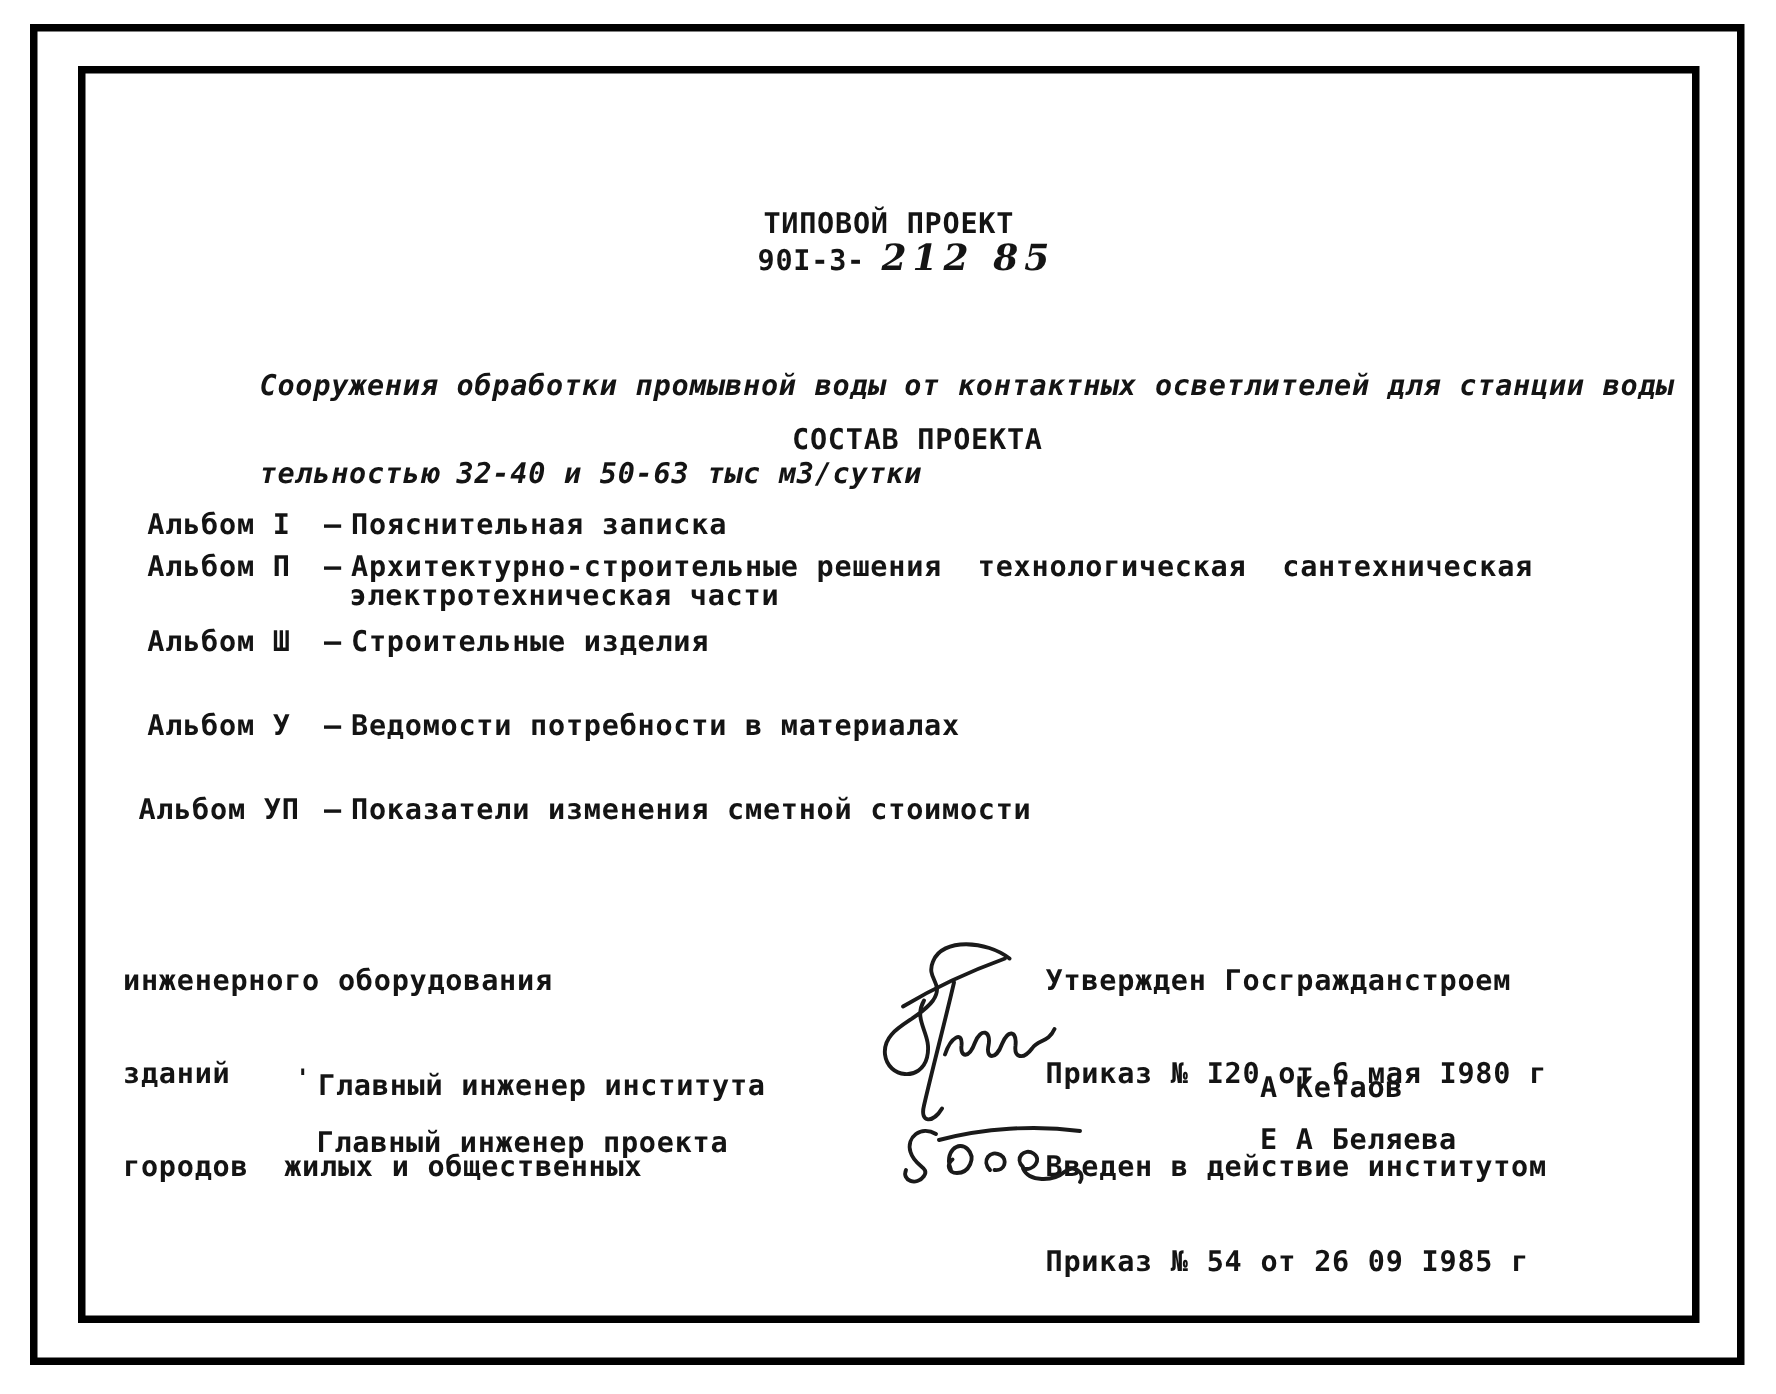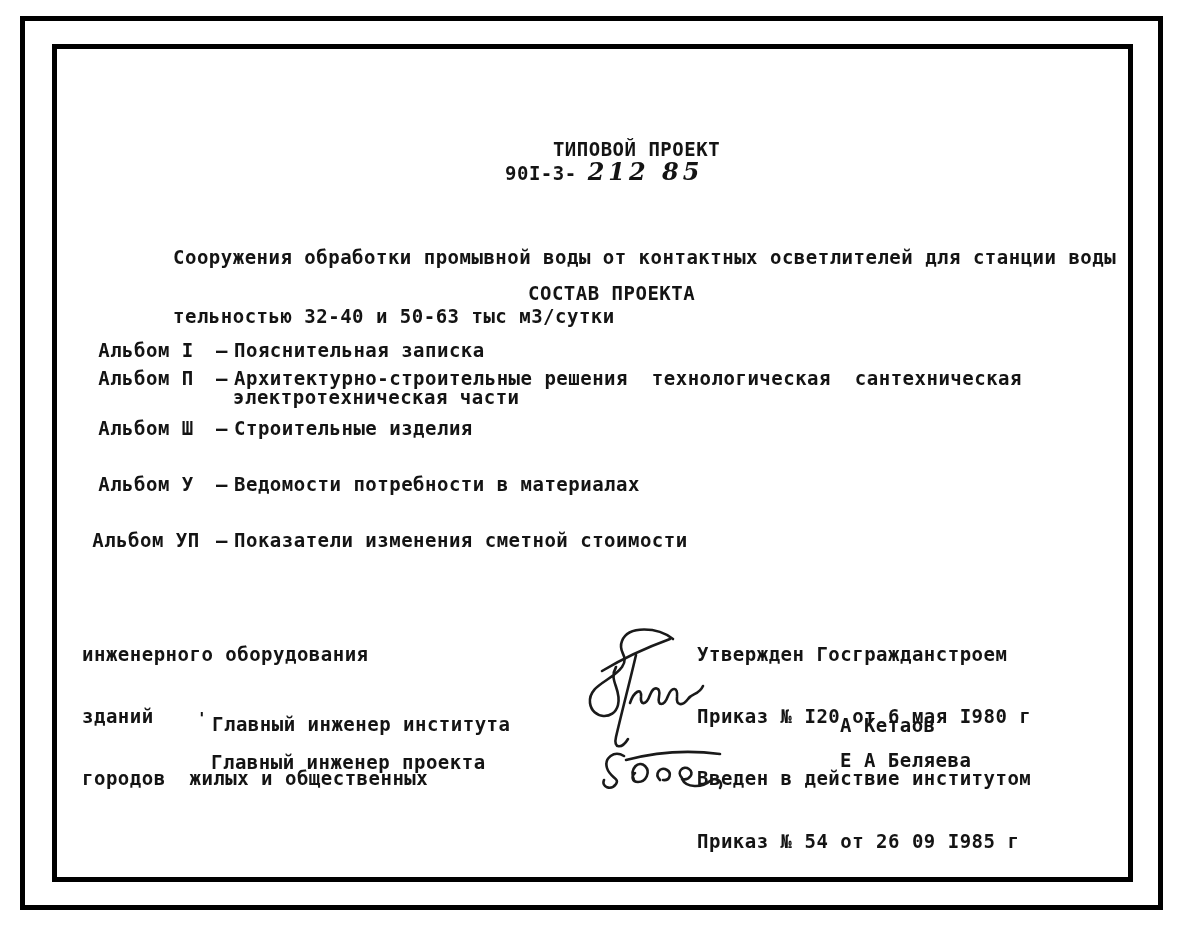--- a/index.html
+++ b/index.html
@@ -9,29 +9,29 @@
     background:#ffffff;
     font-family:"DejaVu Sans Mono","Liberation Mono",monospace;
     font-weight:bold;
     color:#141414;
     overflow:hidden;
   }
   .frame{position:absolute;border:5px solid #000;box-sizing:border-box;}
   .frame-outer{left:20px;top:16px;width:1143px;height:894px;}
   .frame-inner{left:52px;top:44px;width:1081px;height:838px;}
   .txt{position:absolute;white-space:pre;font-size:19px;letter-spacing:0.5px;line-height:19.5px;}
-  .doc-title{left:52px;width:1081px;text-align:center;top:140px;margin-left:44px;}
+  .doc-title{left:52px;width:1081px;text-align:center;top:140px;}
   .doc-number{left:505px;top:162px;}
   .hand{
     font-family:"DejaVu Serif","Liberation Serif",serif;
     font-style:italic;font-weight:bold;
     font-size:24px;letter-spacing:4px;
     margin-left:11px;
   }
-  .description{left:173px;top:209px;}
+  .description{left:173px;top:209px;font-style:italic;}
   .section-heading{left:528px;top:284px;}
   .album-row{position:absolute;left:82px;white-space:pre;font-size:19px;letter-spacing:0.5px;text-align:center;}
   .album-label{display:inline-block;width:128px;}
   .album-dash{display:inline-block;width:24px;}
   .album-line2{position:absolute;left:151px;top:19px;white-space:pre;}
   .block{line-height:20.8px;}
   .apostrophe{font-size:16px;}
   .sig{position:absolute;}
   .sig path{fill:none;stroke:#1a1a1a;stroke-width:2.6;stroke-linecap:round;stroke-linejoin:round;}
 </style>

